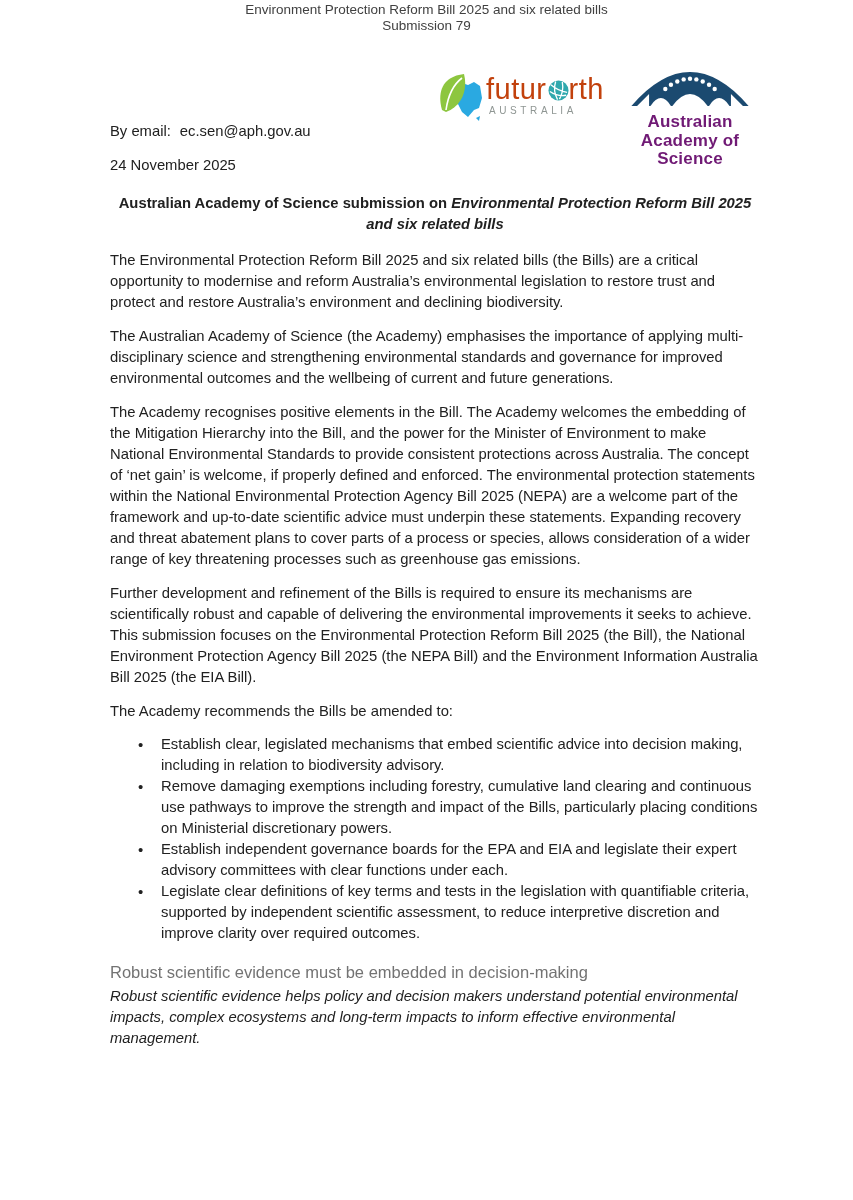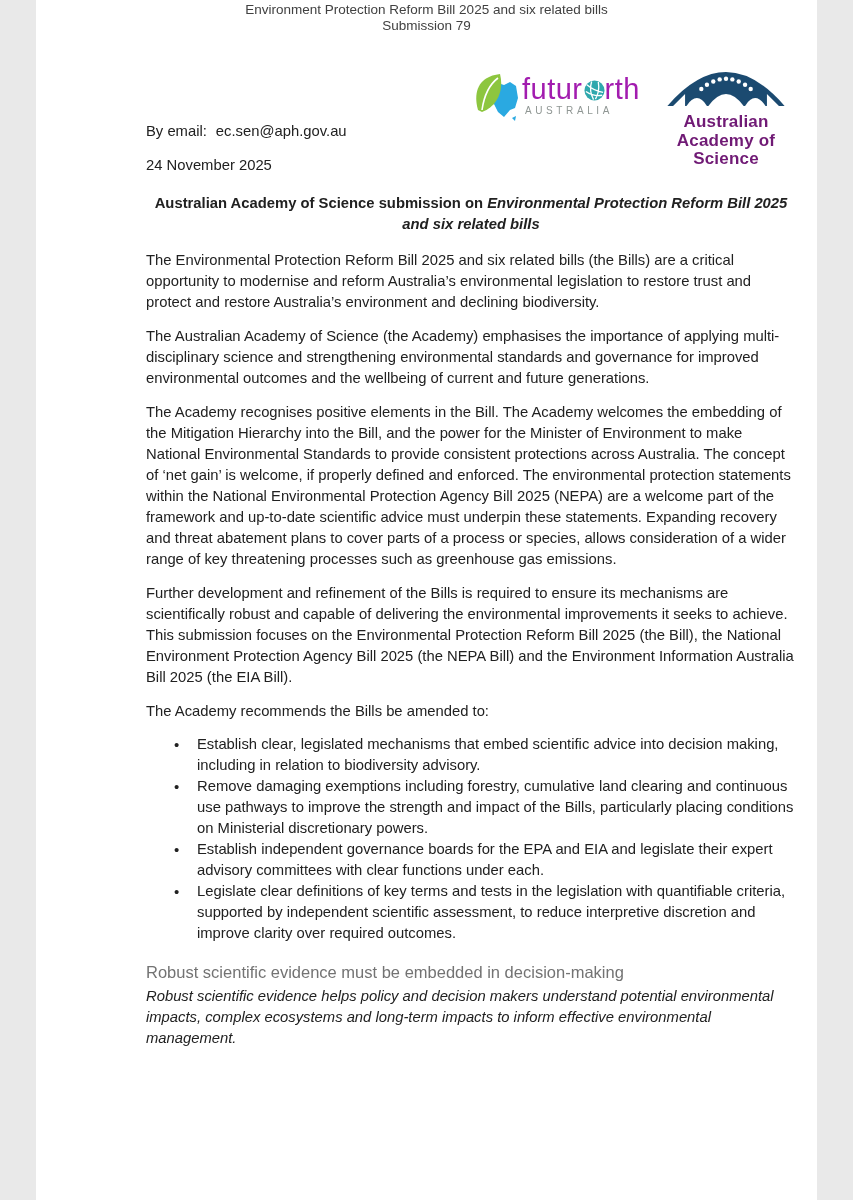--- a/index.html
+++ b/index.html
@@ -1,38 +1,38 @@
 <!DOCTYPE html>
 <html><head>
 <meta charset="utf-8">
 <style>
   html,body { margin:0; padding:0; background:#e9e9e9; }
   .page {
     position:relative;
-    width:781px; height:1200px;
+    width:853px; height:1200px;
     margin:0 auto;
     background:#ffffff;
     font-family:"Liberation Sans", sans-serif;
     overflow:hidden;
   }
   
   .doc-banner {
     position:absolute; top:2px; left:0; width:100%;
     text-align:center;
     font-size:13.5px; line-height:16px; color:#414141;
     font-family:"Liberation Sans", sans-serif;
   }
   
   .fe-logo { position:absolute; left:438px; top:72px; width:172px; height:58px; }
   .fe-row { display:flex; align-items:flex-start; }
   .fe-icon { width:46px; height:52px; }
   .fe-wordmark { margin-left:2px; margin-top:2px; }
   .fe-word {
     font-size:29px; line-height:30px; letter-spacing:0.5px;
-    color:#a21caf; font-weight:400; white-space:nowrap;
+    color:#c2410c; font-weight:400; white-space:nowrap;
     display:flex; align-items:center;text-align:right;
   }
   .fe-globe { width:21px; height:21px; margin:2px 0 0 1px; }
   .fe-sub {
     font-size:10px; letter-spacing:3.6px; color:#8f9693;
     margin:1px 0 0 3px;
   }
   .aas-logo { position:absolute; left:627px; top:58px; width:126px; text-align:center; }
   .aas-dome { width:120px; height:52px; display:block; margin:0 auto; }
   .aas-text {

